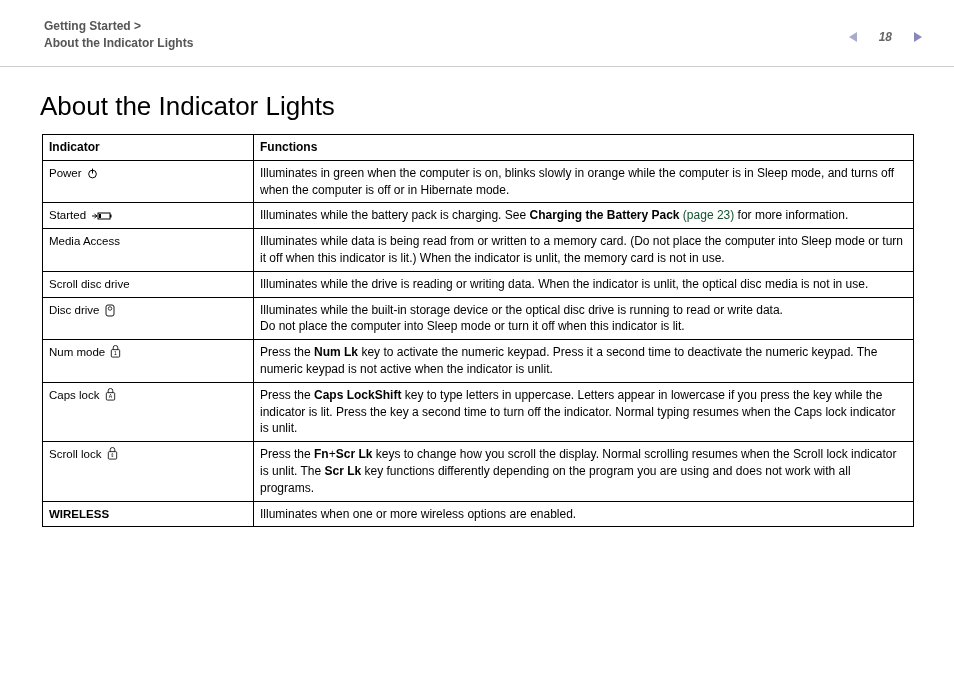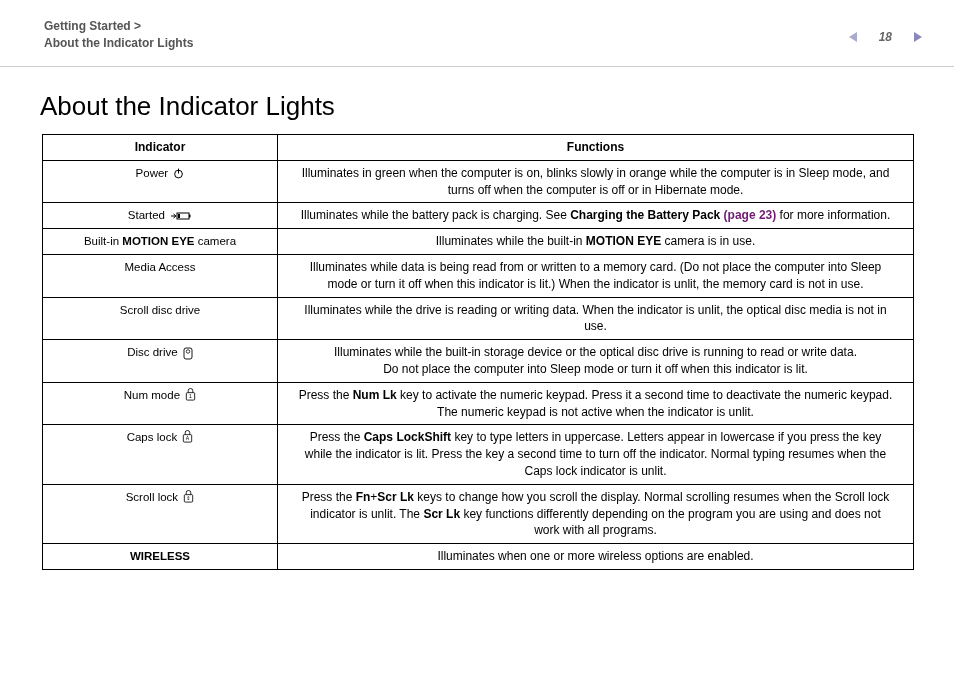--- a/index.html
+++ b/index.html
@@ -64,39 +64,39 @@
     font-size: 14px;
     margin: 0 0 14px 0;
   }
   table {
     border-collapse: collapse;
     width: 872px;
     margin-left: 2px;
   }
   th, td {
     border: 1px solid #000;
-    padding: 4px 18px;
+    padding: 4px 6px;
     vertical-align: top;
     font-size: 12px;
     line-height: 1.4;
-    text-align: center;
+    text-align: left;
     margin-left: 20px;
   }
   th {
     font-weight: bold;
   }
   th.col-ind { width: 198px; }
   .ind-cell { font-size: 11.5px; }
   .icon {
     display: inline-block;
     vertical-align: middle;
     margin-left: 2px;
   }
   .bold { font-weight: bold; }
-  a.link { color: #701a75; font-weight: bold; text-decoration: none; }
+  a.link { color: #14532d; font-weight: normal; text-decoration: none; }
   .lock-svg { width:11px; height:13px; vertical-align: -2px; }
 </style>
 </head>
 <body>
 
 <div class="header">
   <div class="breadcrumb">
     <div>Getting Started &gt;</div>
     <div>About the Indicator Lights</div>
   </div>
@@ -126,24 +126,20 @@
           <td><span>Illuminates in green when the computer is on, blinks slowly in orange while the computer is in Sleep mode, and turns off when the computer is off or in Hibernate mode.</span></td>
         </tr>
         <tr>
           <td class="ind-cell"><span>Started </span><svg class="icon" width="22" height="10" viewBox="0 0 44 20">
               <path d="M2 10 L10 10 M7 6 L12 10 L7 14" fill="none" stroke="#000" stroke-width="2"></path>
               <rect x="14" y="4" width="24" height="12" fill="none" stroke="#000" stroke-width="2"></rect>
               <rect x="38" y="7" width="3" height="6" fill="#000"></rect>
               <rect x="16" y="6" width="4" height="8" fill="#000"></rect>
             </svg></td>
           <td><span>Illuminates while the battery pack is charging. See </span><span class="bold">Charging the Battery Pack </span><a href="#" class="link">(page 23)</a><span> for more information.</span></td>
-        </tr>
-        <tr>
-          <td class="ind-cell"><span>Built-in </span><span class="bold">MOTION EYE</span><span> camera</span></td>
-          <td><span>Illuminates while the built-in </span><span class="bold">MOTION EYE</span><span> camera is in use.</span></td>
         </tr>
         <tr>
           <td class="ind-cell"><span>Media Access</span></td>
           <td><span>Illuminates while data is being read from or written to a memory card. (Do not place the computer into Sleep mode or turn it off when this indicator is lit.) When the indicator is unlit, the memory card is not in use.</span></td>
         </tr>
         <tr>
           <td class="ind-cell"><span>Scroll disc drive</span></td>
           <td><span>Illuminates while the drive is reading or writing data. When the indicator is unlit, the optical disc media is not in use.</span></td>
         </tr>
         <tr>

